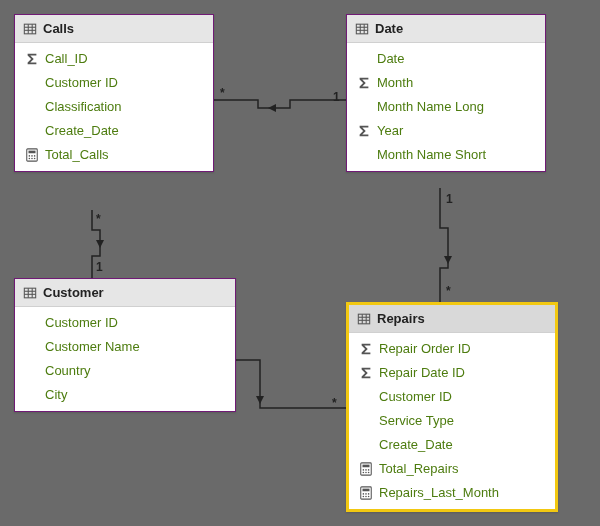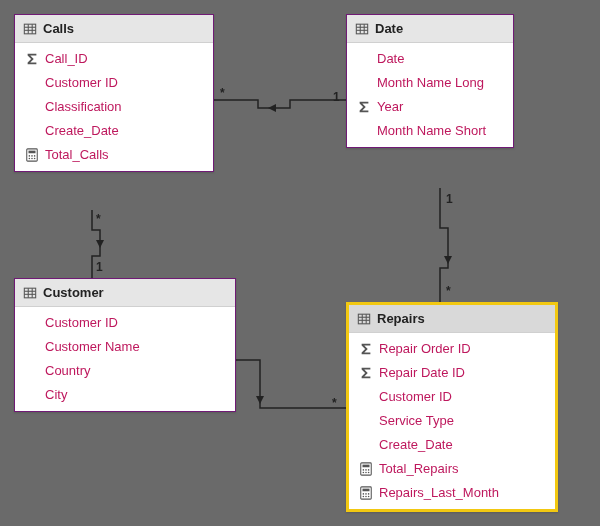--- a/index.html
+++ b/index.html
@@ -54,21 +54,21 @@
   .field-icon {
     width: 14px;
     height: 14px;
     margin-right: 6px;
     flex-shrink: 0;
     display: flex;
     align-items: center;
     justify-content: center;
   }
   .field-label {
-    color: #be185d;
+    color: #4d7c0f;
   }
   svg.connector {
     position: absolute;
     top: 0;
     left: 0;
     width: 600px;
     height: 526px;
     pointer-events: none;
   }
   .card-label {
@@ -152,35 +152,43 @@
             <circle cx="5" cy="12" r="0.9" fill="#555"></circle>
             <circle cx="8" cy="12" r="0.9" fill="#555"></circle>
             <circle cx="11" cy="12" r="0.9" fill="#555"></circle>
           </svg>
         </span>
         <span class="field-label">Total_Calls</span>
       </div>
     </div>
 </div>
 
-<div class="table-card" style="left:346px; top:14px; width:168px;">
+<div class="table-card" style="left:346px; top:14px; width:200px;">
   <div class="table-header">
     <span class="tbl-icon"><svg viewBox="0 0 16 16" width="14" height="14">
           <rect x="1.5" y="2.5" width="13" height="11" fill="none" stroke="#555" stroke-width="1.2"></rect>
           <line x1="1.5" y1="6" x2="14.5" y2="6" stroke="#555" stroke-width="1.2"></line>
           <line x1="1.5" y1="9.5" x2="14.5" y2="9.5" stroke="#555" stroke-width="1.2"></line>
           <line x1="6" y1="2.5" x2="6" y2="13.5" stroke="#555" stroke-width="1.2"></line>
           <line x1="10.5" y1="2.5" x2="10.5" y2="13.5" stroke="#555" stroke-width="1.2"></line>
         </svg></span>
     <span>Date</span>
   </div>
   <div class="field-list">
       <div class="field-row">
         <span class="field-icon"></span>
         <span class="field-label">Date</span>
+      </div>
+      <div class="field-row">
+        <span class="field-icon">
+          <svg viewBox="0 0 16 16" width="14" height="14">
+            <path d="M3 2h10v2H6l4 4-4 4h7v2H3v-2l4-4-4-4z" fill="#555"></path>
+          </svg>
+        </span>
+        <span class="field-label">Month</span>
       </div>
       <div class="field-row">
         <span class="field-icon"></span>
         <span class="field-label">Month Name Long</span>
       </div>
       <div class="field-row">
         <span class="field-icon">
           <svg viewBox="0 0 16 16" width="14" height="14">
             <path d="M3 2h10v2H6l4 4-4 4h7v2H3v-2l4-4-4-4z" fill="#555"></path>
           </svg>

